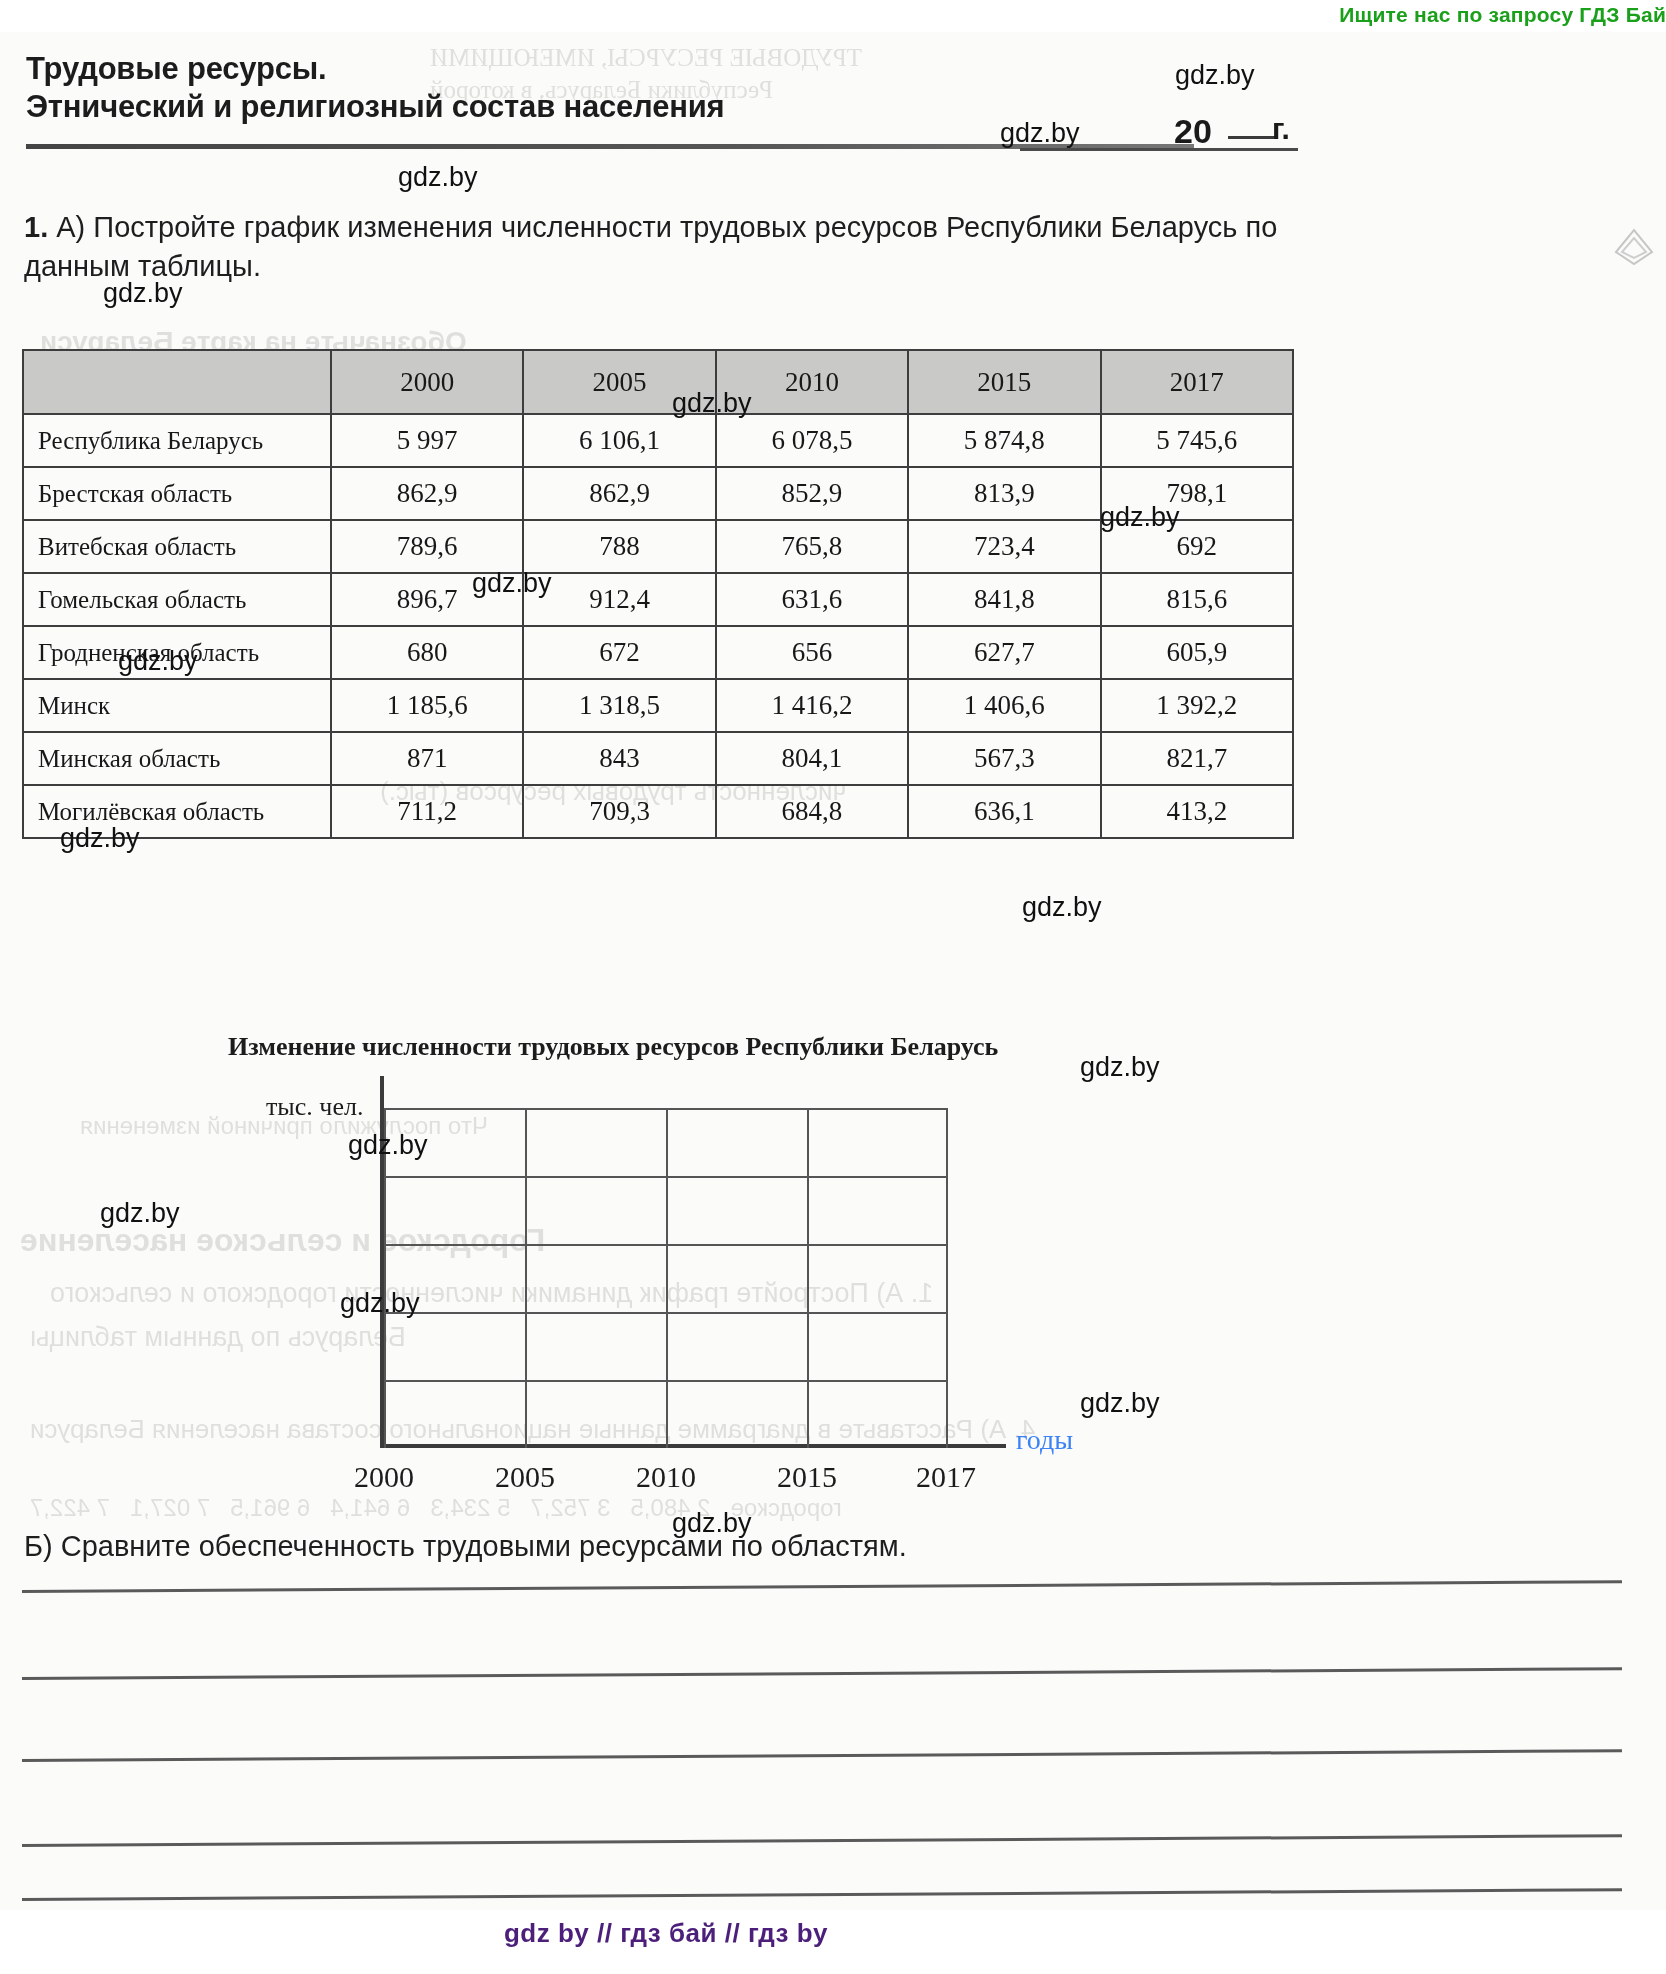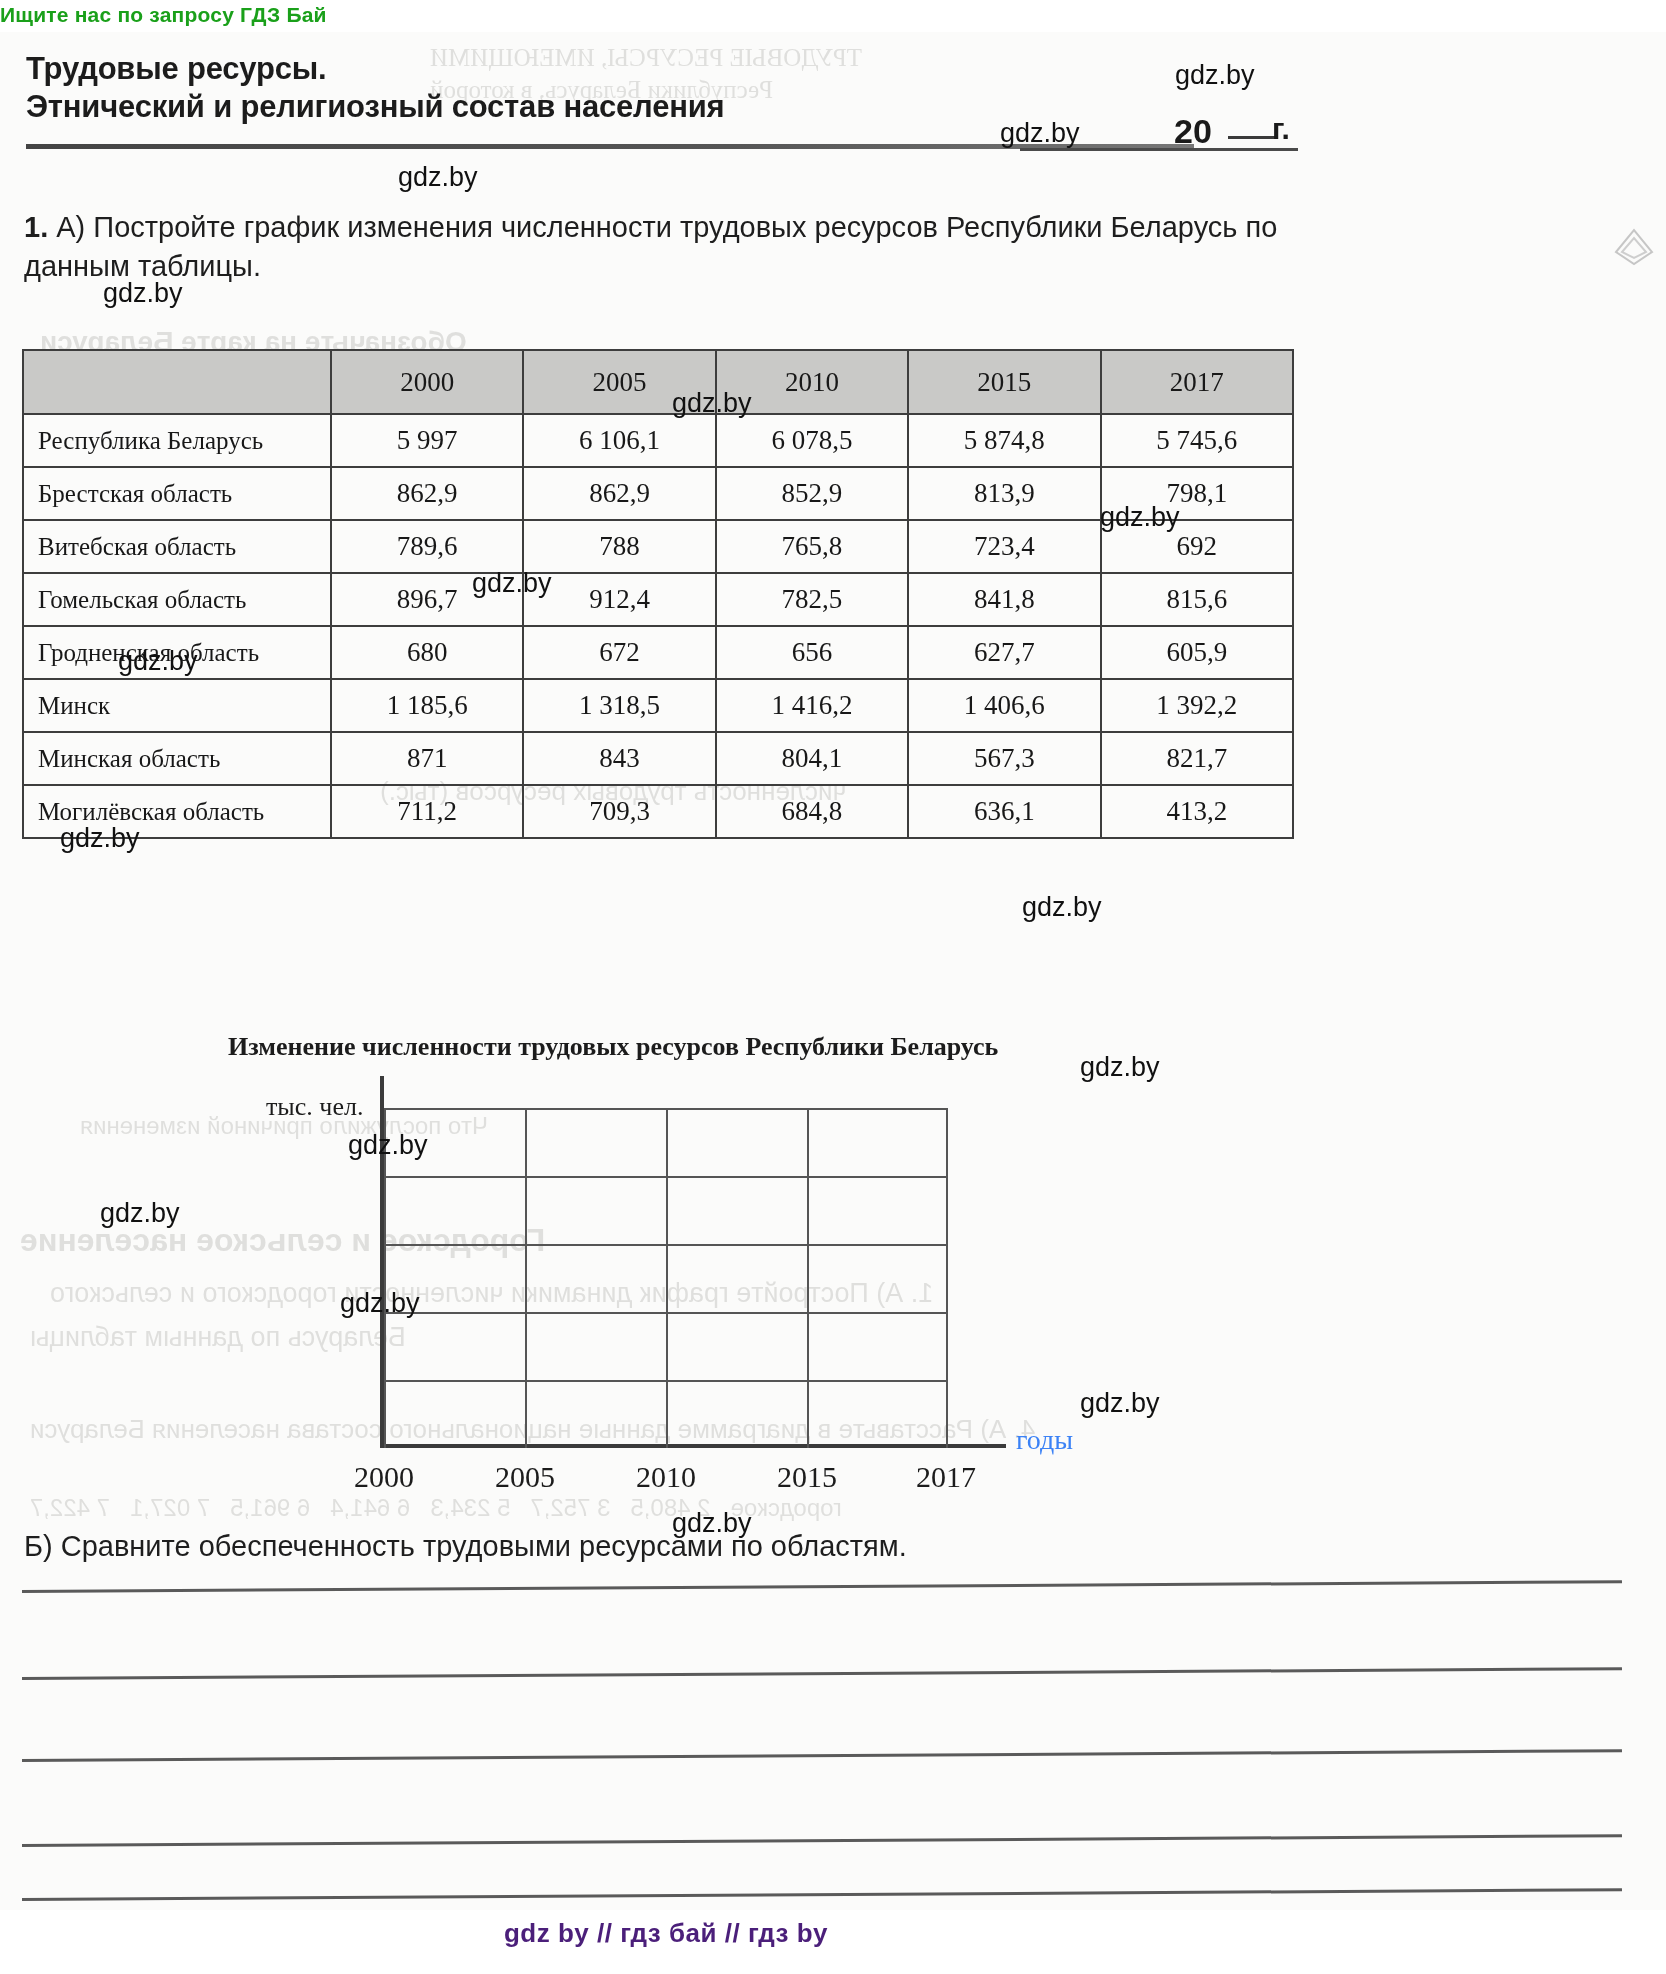--- a/index.html
+++ b/index.html
@@ -16,21 +16,21 @@
     color: #1a1a1a;
   }
 
   
   .banner {
     position: absolute;
     top: 0; left: 0;
     width: 1666px;
     height: 32px;
     background: #ffffff;
-    text-align: left;
+    text-align: right;
     line-height: 30px;
     font-size: 21px;
     font-weight: 700;
     color: #1aa01a;
     letter-spacing: .2px;
   }
 
   
   .page {
     position: absolute;
@@ -351,21 +351,21 @@
         <td class="val">789,6</td>
         <td class="val">788</td>
         <td class="val">765,8</td>
         <td class="val">723,4</td>
         <td class="val">692</td>
       </tr>
       <tr>
         <td class="rowlabel">Гомельская область</td>
         <td class="val">896,7</td>
         <td class="val">912,4</td>
-        <td class="val">782,5</td>
+        <td class="val">631,6</td>
         <td class="val">841,8</td>
         <td class="val">815,6</td>
       </tr>
       <tr>
         <td class="rowlabel">Гродненская область</td>
         <td class="val">680</td>
         <td class="val">672</td>
         <td class="val">656</td>
         <td class="val">627,7</td>
         <td class="val">605,9</td>

